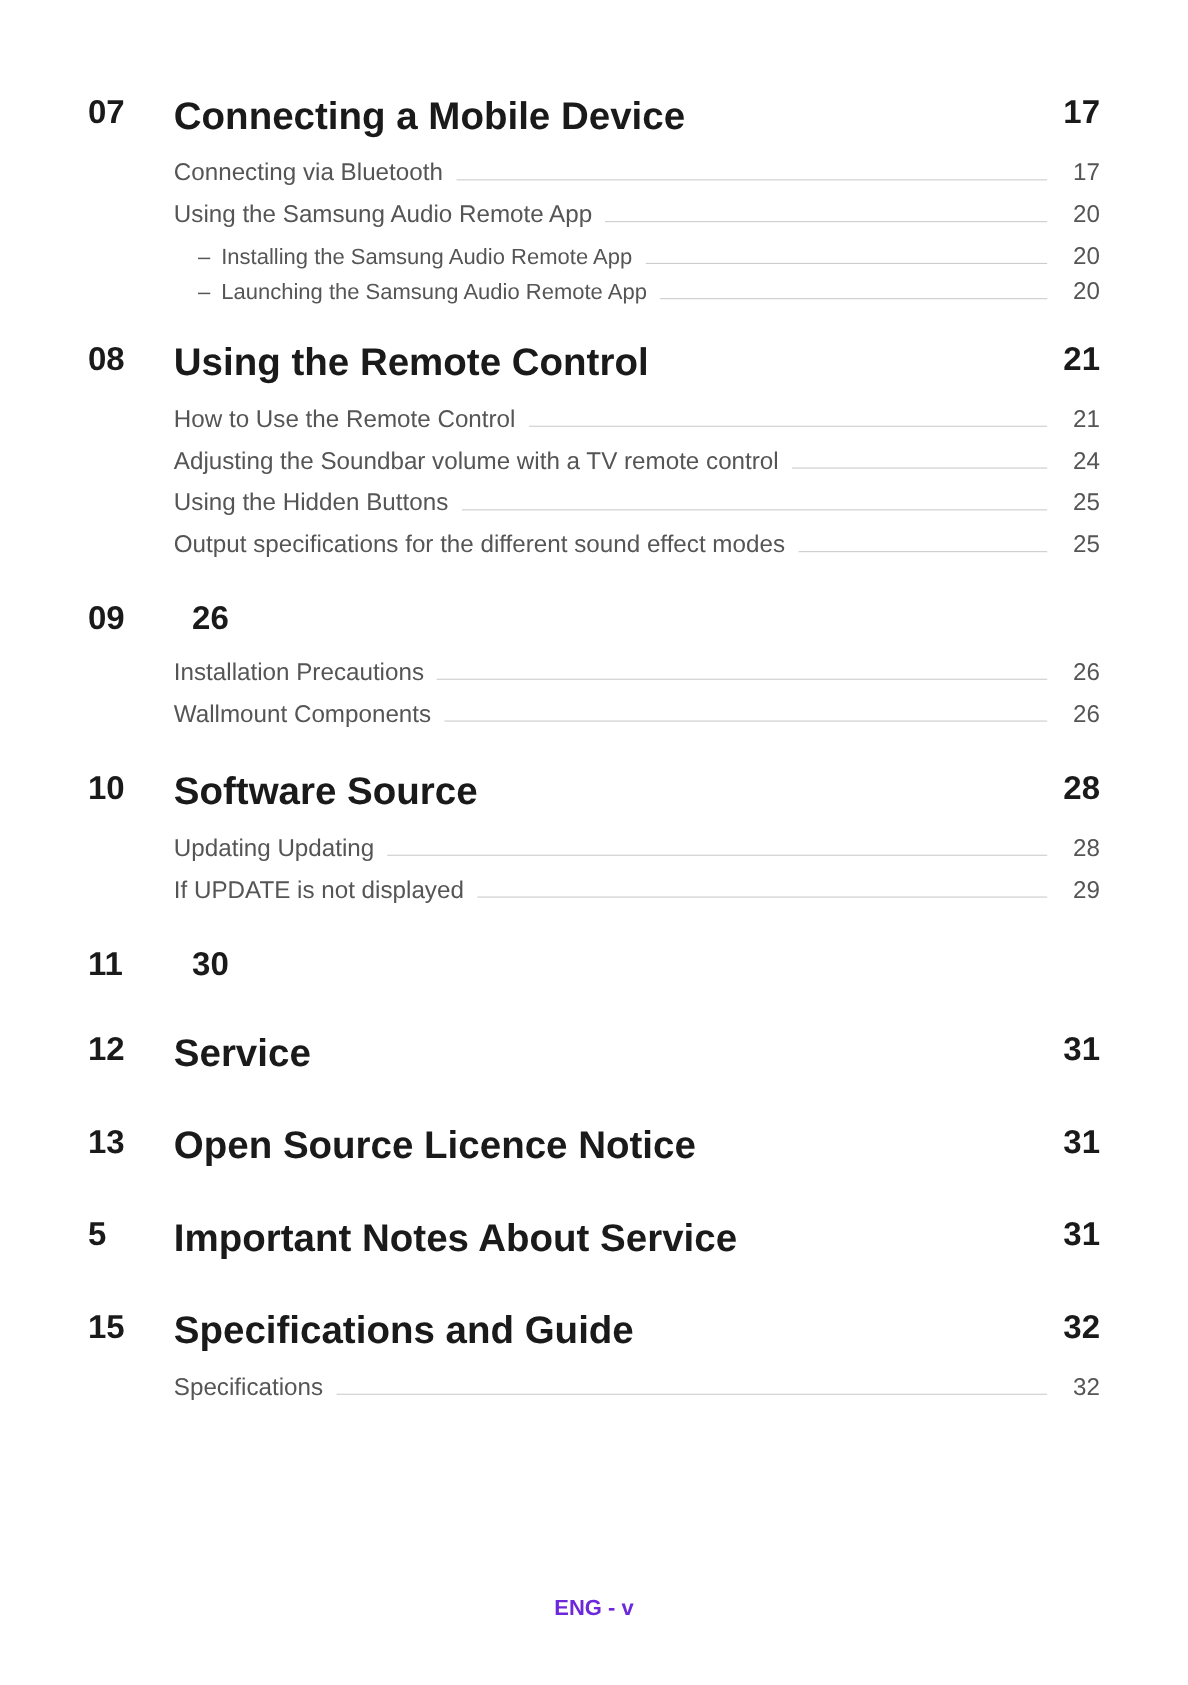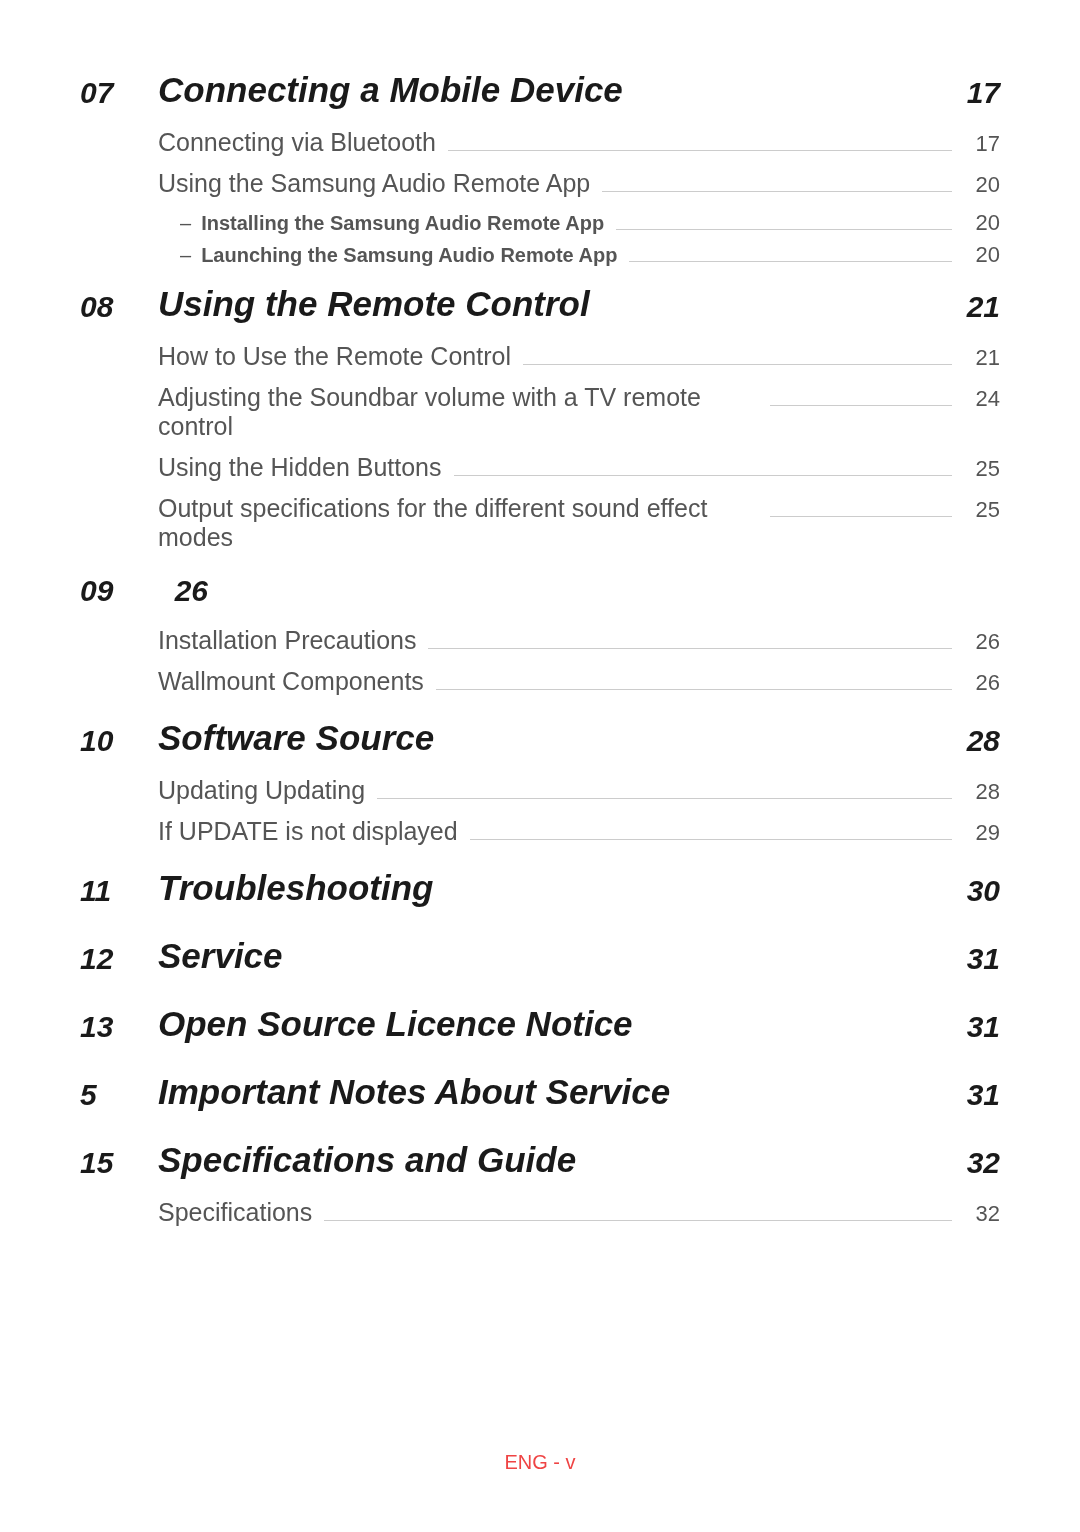--- a/index.html
+++ b/index.html
@@ -11,24 +11,23 @@
       width: 1080px;
       height: 1532px;
       background: #ffffff;
       font-family: Arial, Helvetica, sans-serif;
       padding: 70px 80px 40px 80px;
       position: relative;
       color: #1a1a1a;
     }
     .section-row {
       display: flex;
-      align-items: flex-end;
+      align-items: flex-start;
       margin-bottom: 18px;
-      margin-top: 0;
-      font-style: italic;
+      margin-top: 16px;
     }
     .section-num {
       font-size: 30px;
       font-weight: 700;
       width: 78px;
       flex-shrink: 0;
     }
     .section-title {
       font-size: 35px;
       font-weight: 700;
@@ -40,21 +39,21 @@
       text-align: right;
       min-width: 50px;
     }
     .sub-row {
       display: flex;
       align-items: baseline;
       margin-left: 78px;
       margin-bottom: 12px;
     }
     .sub-text {
-      font-size: 25px;
+      font-size: 22px;
       color: #555;
       flex-shrink: 0;
       max-width: 600px;
     }
     .sub-line {
       flex: 1;
       border-bottom: 1px solid #ccc;
       margin: 0 12px 4px 12px;
       min-width: 40px;
     }
@@ -72,30 +71,30 @@
     }
     .subsub-dash {
       font-size: 20px;
       color: #555;
       margin-right: 10px;
     }
     .subsub-text {
       font-size: 20px;
       color: #555;
       flex-shrink: 0;
-      font-weight: bold;
     }
     .footer {
       position: absolute;
       bottom: 58px;
       left: 0;
       width: 100%;
       text-align: center;
       font-size: 20px;
-      color: #ef4444;
+      color: #6d28d9;
+      font-weight: bold;
     }
     .group {
       margin-bottom: 10px;
     }
     .toc-sections {
       display: flex;
       flex-direction: column;
     }
   </style>
 </head>
@@ -187,21 +186,20 @@
       </div>
       <div class="sub-row">
         <div class="sub-text">If UPDATE is not displayed</div>
         <div class="sub-line"></div>
         <div class="sub-page">29</div>
       </div>
     </div>
     <div class="group">
       <div class="section-row">
         <div class="section-num">11</div>
-        <div class="section-title">Troubleshooting</div>
         <div class="section-page">30</div>
       </div>
     </div>
     <div class="group">
       <div class="section-row">
         <div class="section-num">12</div>
         <div class="section-title">Service</div>
         <div class="section-page">31</div>
       </div>
     </div>

